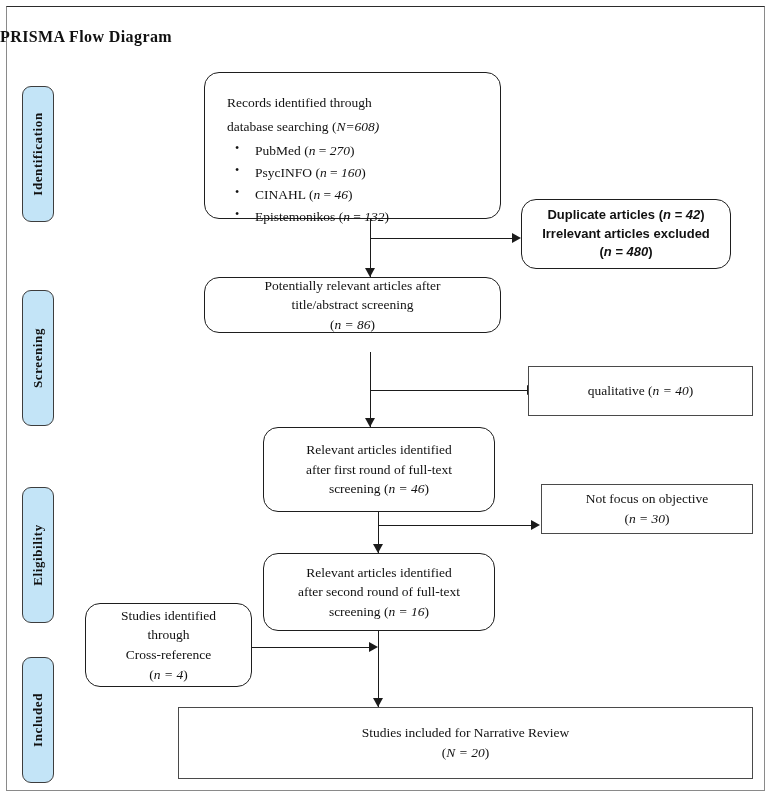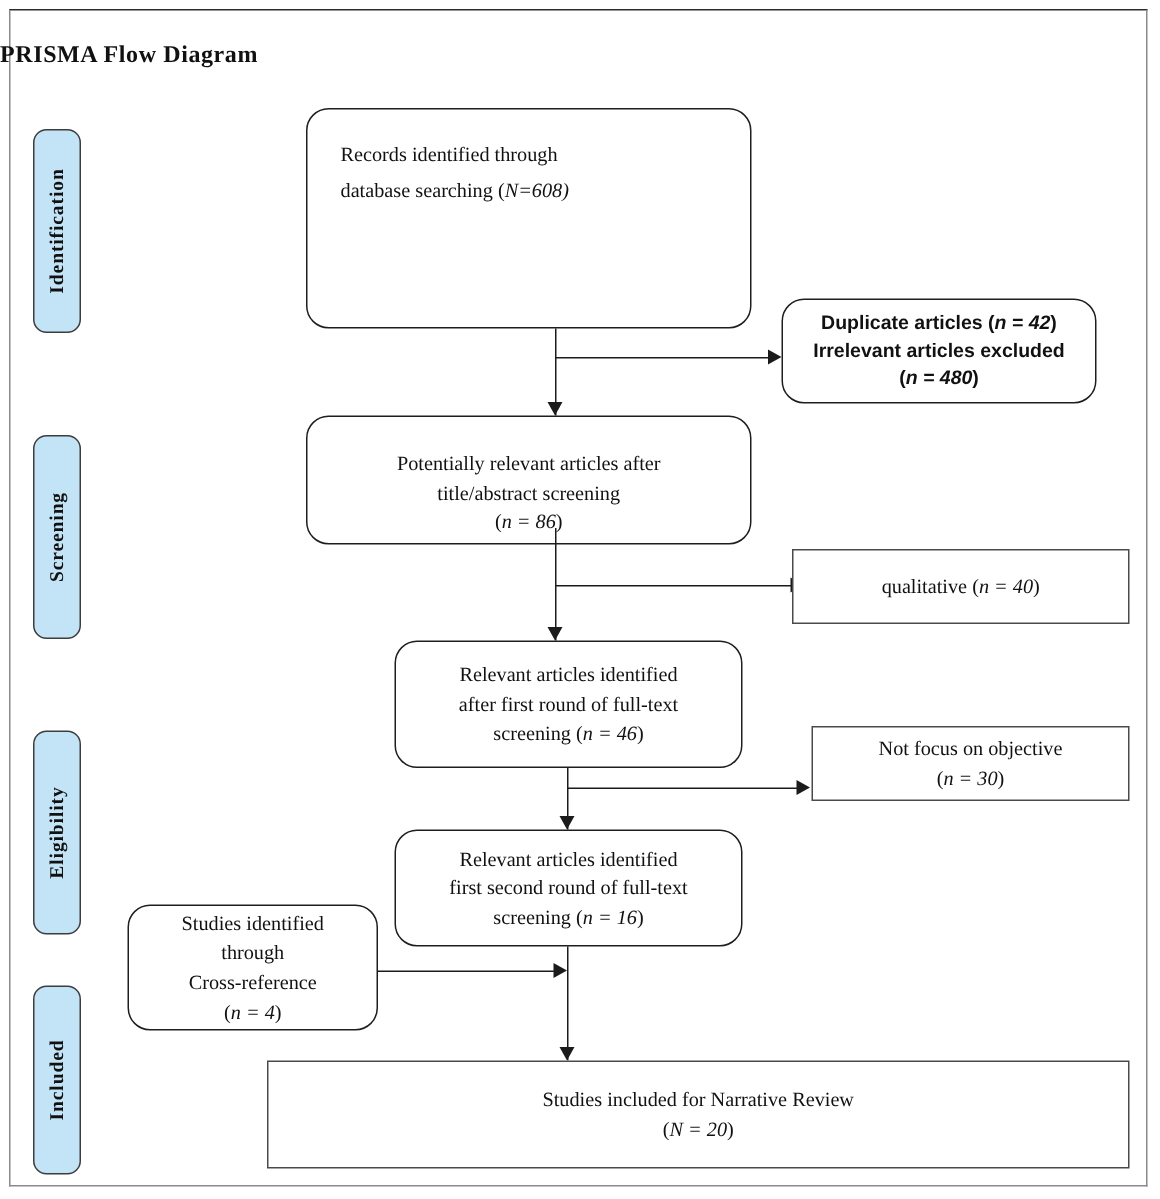--- a/index.html
+++ b/index.html
@@ -165,34 +165,48 @@
 
   <div class="phase" style="left:22px; top:657px; width:32px; height:126px;">
     <span class="phase-text">Included</span>
   </div>
 
   <div class="box records dark-edge" style="left:204px; top:72px; width:297px; height:147px;">
     <div class="hdr">
       <span class="ln">Records identified through</span>
       <span class="ln"><span>database searching (</span><i class="v">N</i><i class="v">=608)</i></span>
     </div>
+    <ul>
+      <li><span>PubMed</span>
+          (<i class="v">n</i>
+          = <i class="v">270</i>)</li>
+      <li><span>PsycINFO</span>
+          (<i class="v">n</i>
+          = <i class="v">160</i>)</li>
+      <li><span>CINAHL</span>
+          (<i class="v">n</i>
+          = <i class="v">46</i>)</li>
+      <li><span>Epistemonikos</span>
+          (<i class="v">n</i>
+          = <i class="v">132</i>)</li>
+    </ul>
   </div>
 
   <div class="vline" style="left:370px; top:219px; height:58px;"></div>
   <div class="arrow-down" style="left:364.5px; top:268px;"></div>
   <div class="hline" style="left:370px; top:238px; width:144px;"></div>
   <div class="arrow-right" style="left:512px; top:232.5px;"></div>
 
   <div class="box sans-bold dark-edge" style="left:521px; top:199px; width:210px; height:70px;">
     <span class="ln"><span>Duplicate articles (</span><i class="v">n = 42</i><span>)</span></span>
     <span class="ln">Irrelevant articles excluded</span>
     <span class="ln"><span>(</span><i class="v">n = 480</i><span>)</span></span>
   </div>
 
-  <div class="box dark-edge" style="left:204px; top:277px; width:297px; height:86px;justify-content:flex-end;">
+  <div class="box dark-edge" style="left:204px; top:277px; width:297px; height:56px;">
     <span class="ln">Potentially relevant articles after</span>
     <span class="ln">title/abstract screening</span>
     <span class="ln"><span>(</span><i class="v">n = 86</i><span>)</span></span>
   </div>
 
   <div class="vline" style="left:370px; top:352px; height:75px;"></div>
   <div class="arrow-down" style="left:364.5px; top:418px;"></div>
   <div class="hline" style="left:370px; top:390px; width:159px;"></div>
   <div class="arrow-right" style="left:527px; top:384.5px;"></div>
 
@@ -211,21 +225,21 @@
   <div class="hline" style="left:378px; top:525px; width:155px;"></div>
   <div class="arrow-right" style="left:531px; top:519.5px;"></div>
 
   <div class="box" style="left:541px; top:484px; width:212px; height:50px;">
     <span class="ln">Not focus on objective</span>
     <span class="ln"><span>(</span><i class="v">n = 30</i><span>)</span></span>
   </div>
 
   <div class="box dark-edge" style="left:263px; top:553px; width:232px; height:78px;">
     <span class="ln">Relevant articles identified</span>
-    <span class="ln">first second round of full-text</span>
+    <span class="ln">after second round of full-text</span>
     <span class="ln"><span>screening (</span><i class="v">n = 16</i><span>)</span></span>
   </div>
 
   <div class="vline" style="left:378px; top:631px; height:76px;"></div>
   <div class="arrow-down" style="left:372.5px; top:698px;"></div>
 
   <div class="box dark-edge" style="left:85px; top:603px; width:167px; height:84px;">
     <span class="ln">Studies identified</span>
     <span class="ln">through</span>
     <span class="ln">Cross-reference</span>

